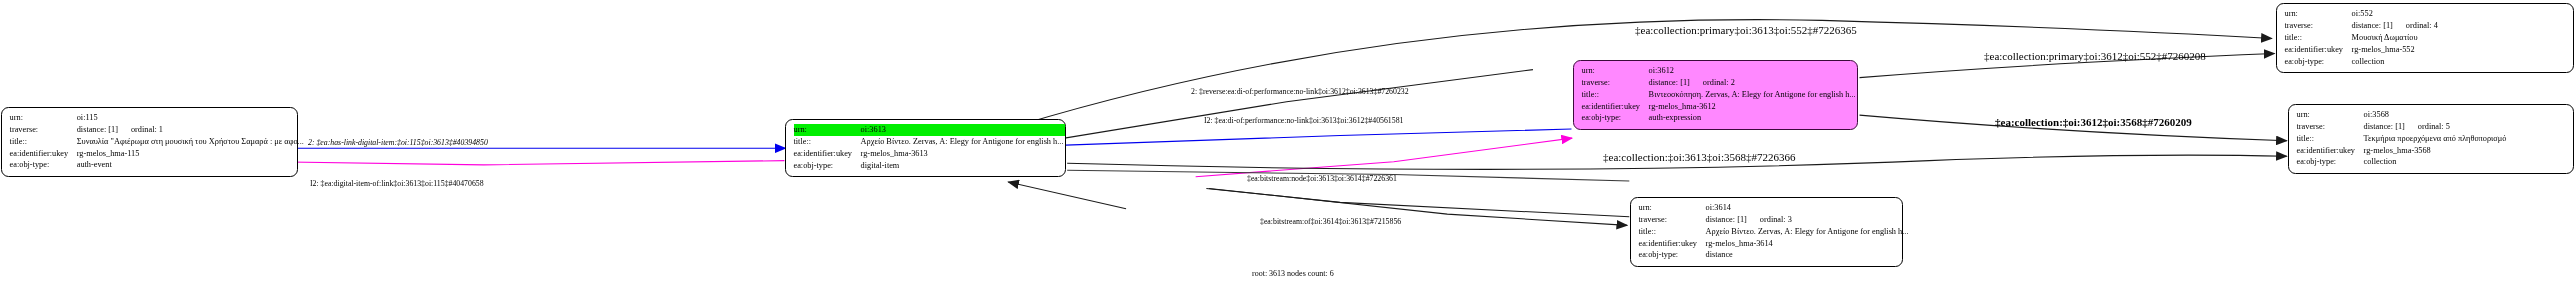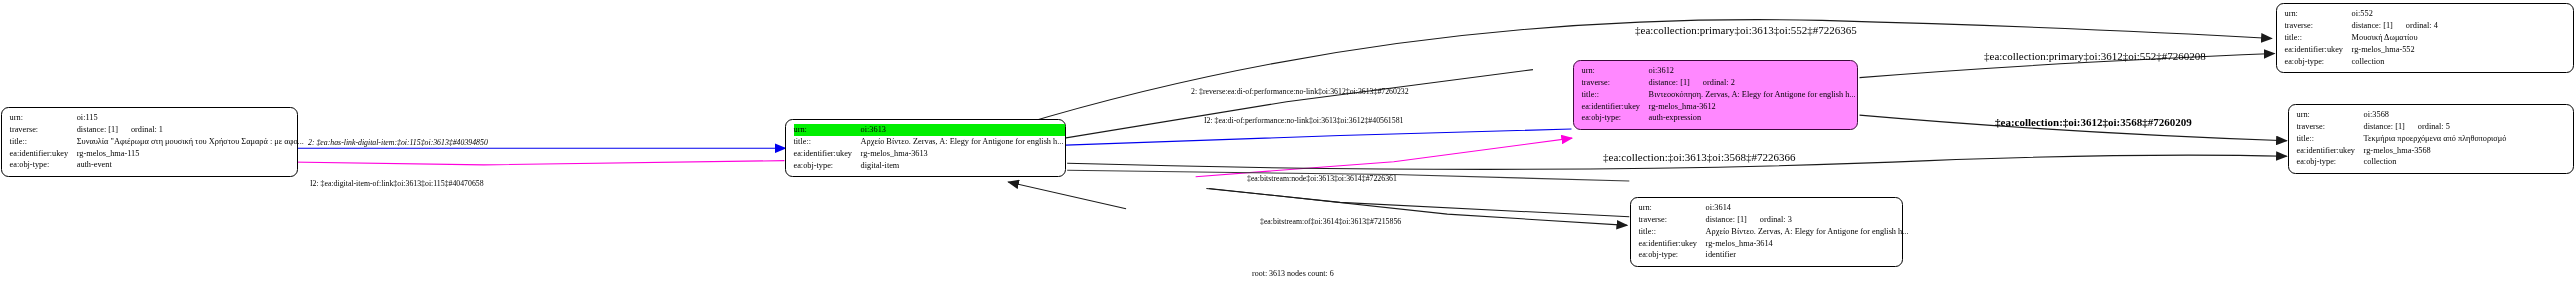--- a/index.html
+++ b/index.html
@@ -200,21 +200,21 @@
       <tr>
         <td class="k">title::</td>
         <td class="v">Αρχείο Βίντεο. Zervas, A: Elegy for Antigone for english h...</td>
       </tr>
       <tr>
         <td class="k">ea:identifier:ukey</td>
         <td class="v">rg-melos_hma-3614</td>
       </tr>
       <tr>
         <td class="k">ea:obj-type:</td>
-        <td class="v">identifier</td>
+        <td class="v">distance</td>
       </tr>
     </tbody>
       </table>
   </div>
 
   <div class="node plain" style="left:2276px; top:3.2px; width:298px;">
     <table>
       <tbody>
           <tr>
         <td class="k">urn:</td>

